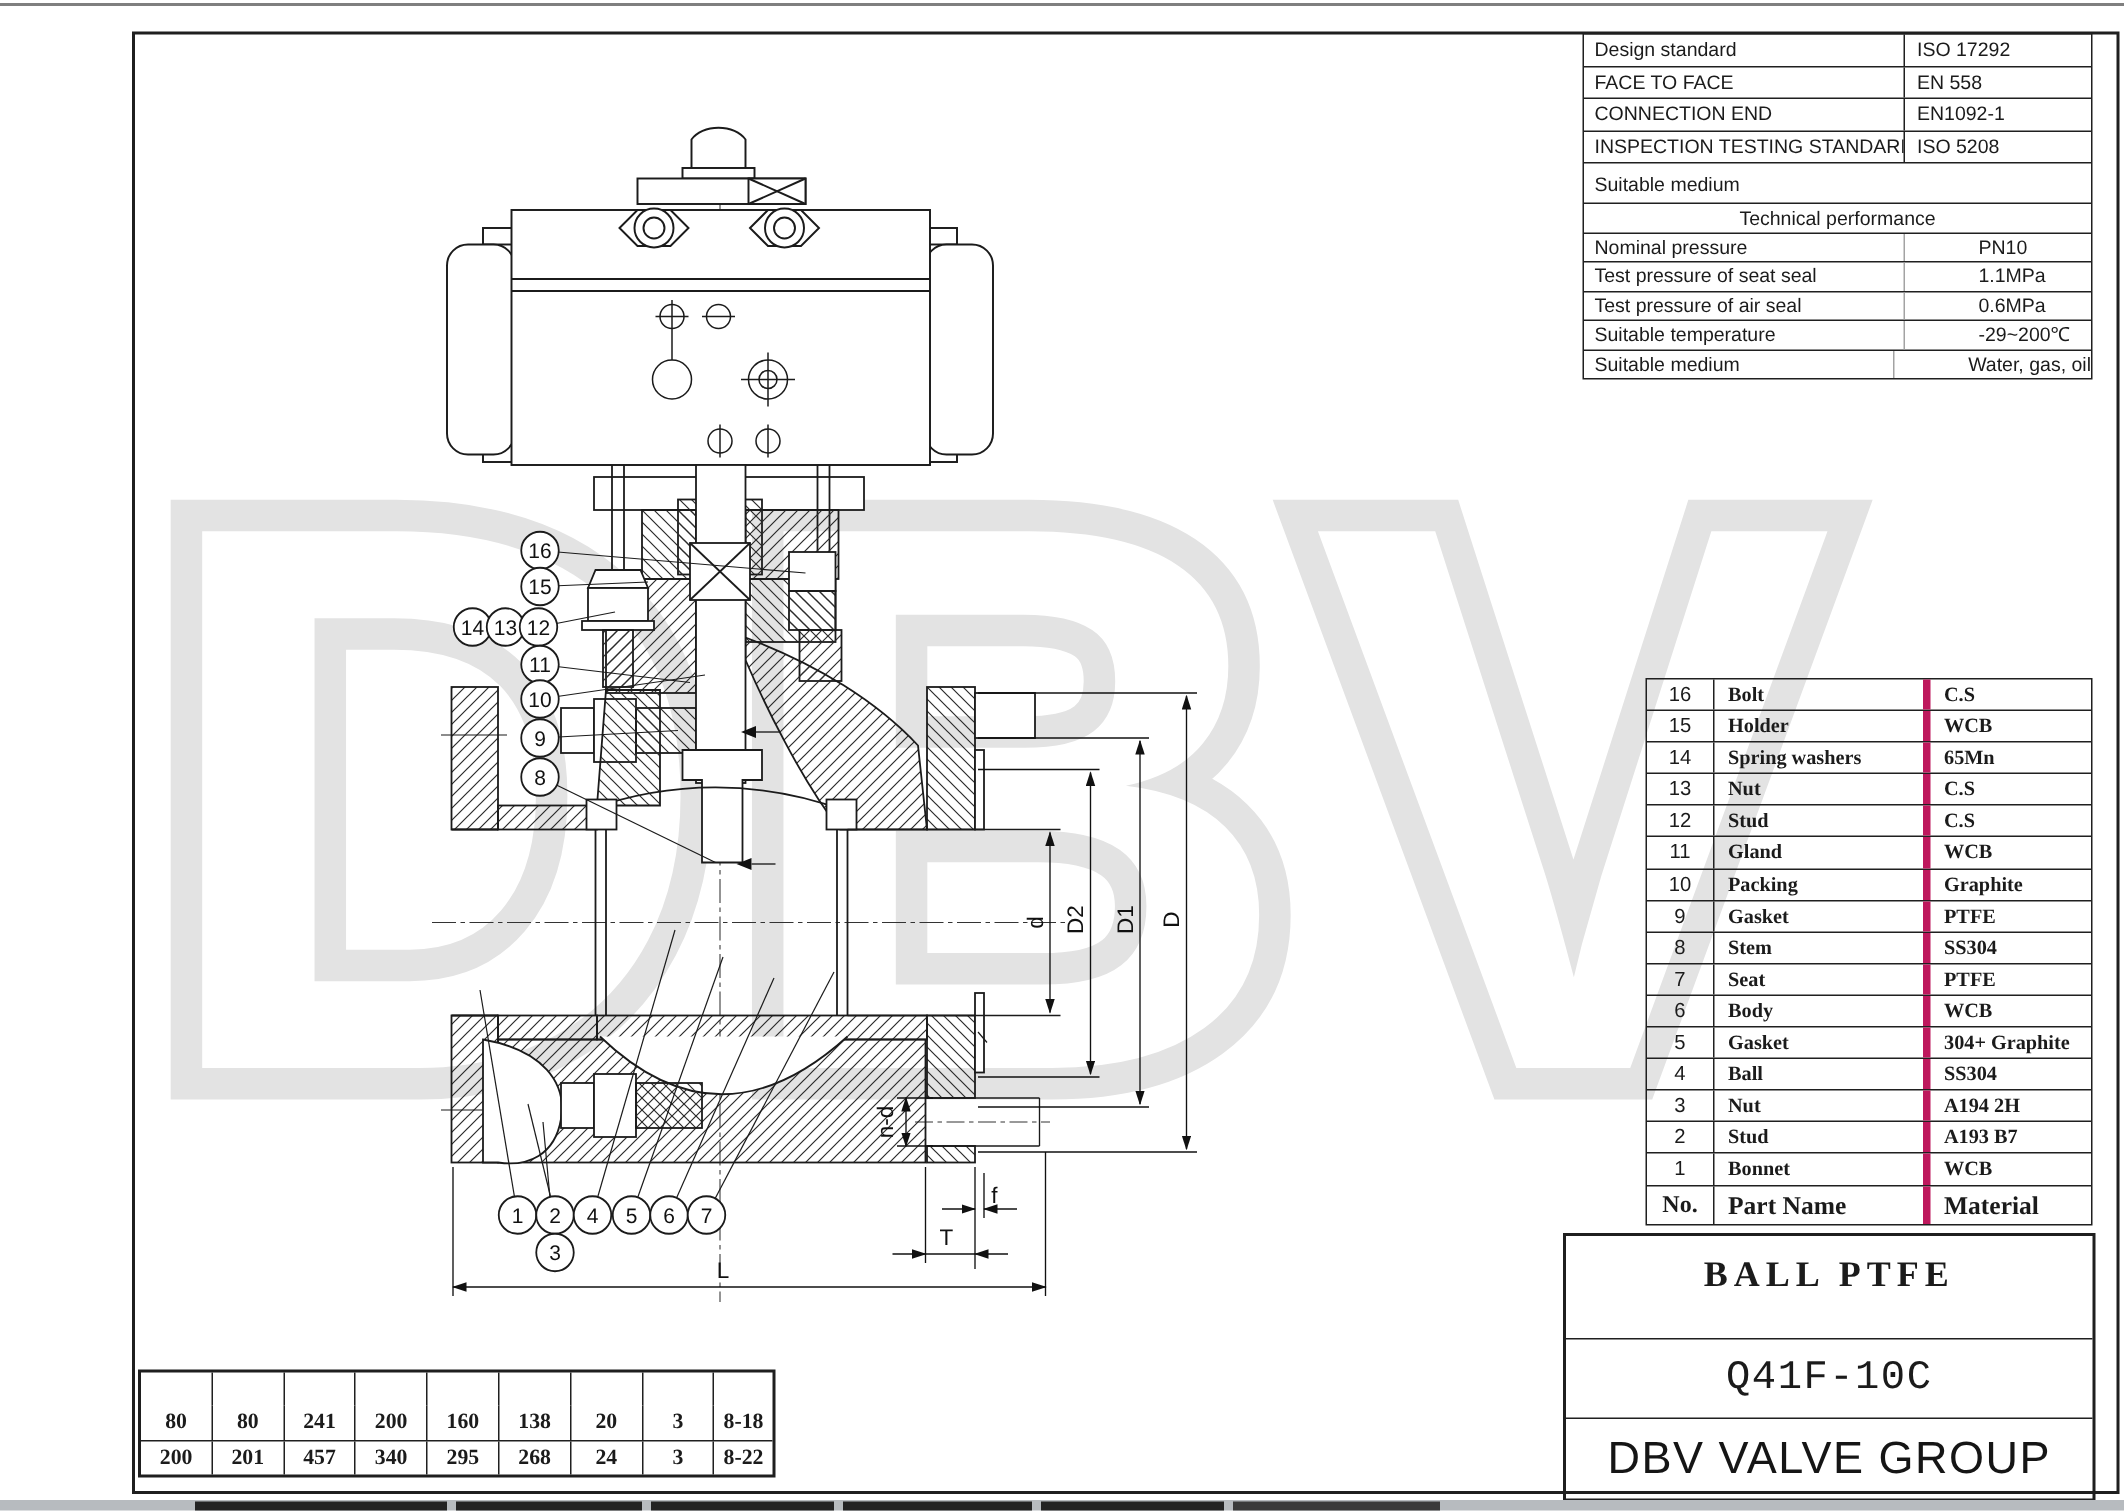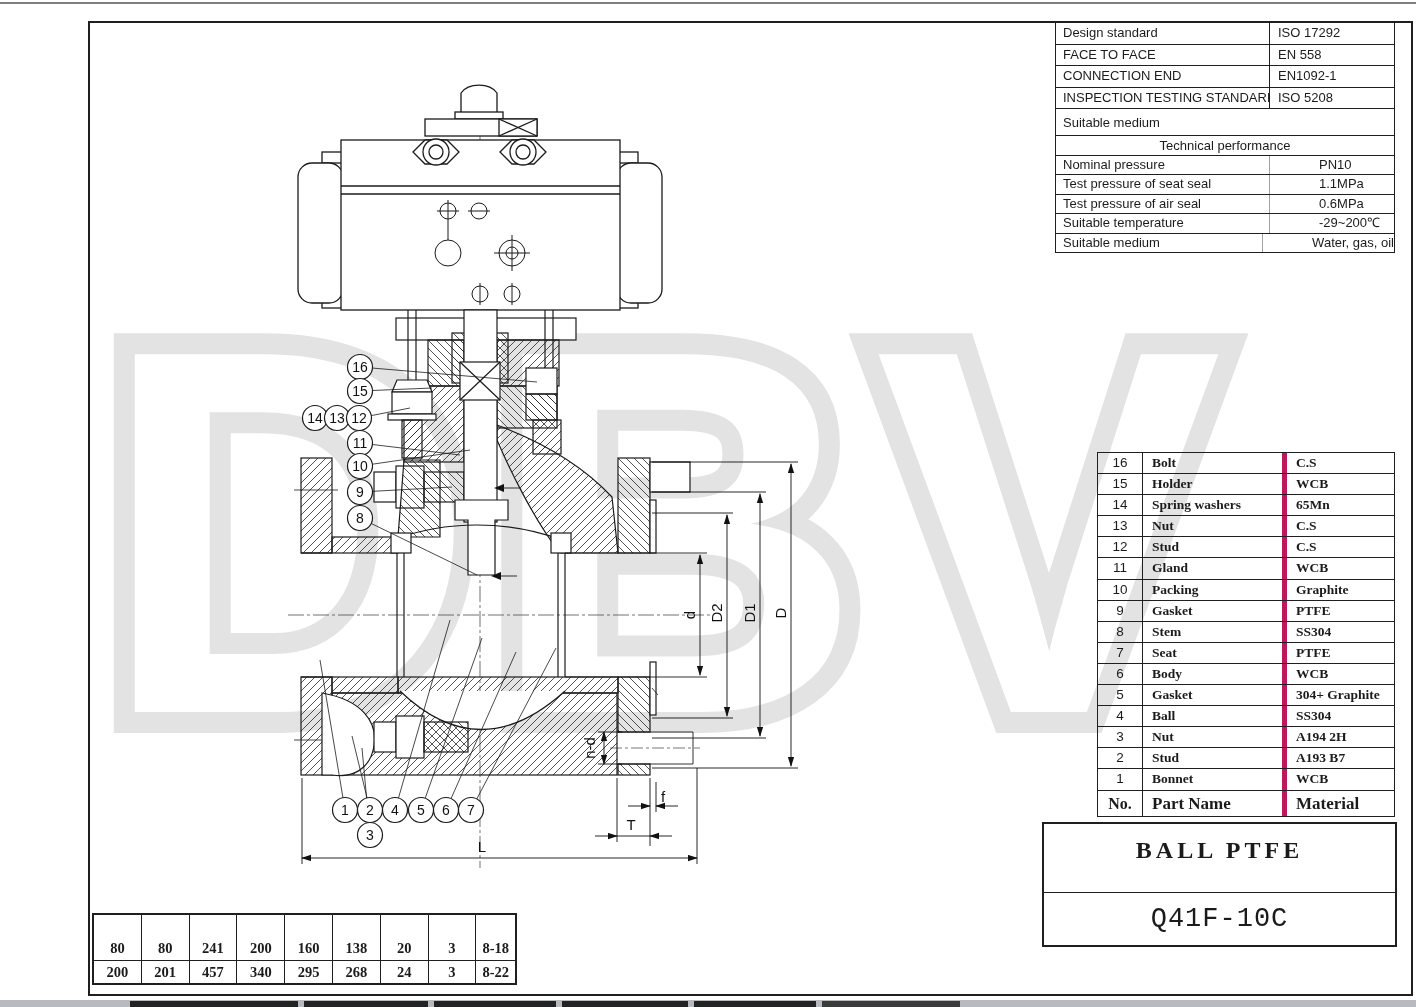--- a/index.html
+++ b/index.html
@@ -444,20 +444,21 @@
   <div class="partrow partfoot">
     <span class="no">No.</span>
     <span class="nm">Part Name</span>
     <span class="mt">Material</span>
   </div>
 </div>
 
 <div class="abs tblock">
   <div class="trow t1">BALL PTFE</div>
   <div class="trow t2">Q41F-10C</div>
+  <div class="trow t3">DBV VALVE GROUP</div>
 </div>
 
 <div class="abs dimtab">
   <div class="drow">
 
   <span></span>
       <span></span>
       <span></span>
       <span></span>
       <span></span>

